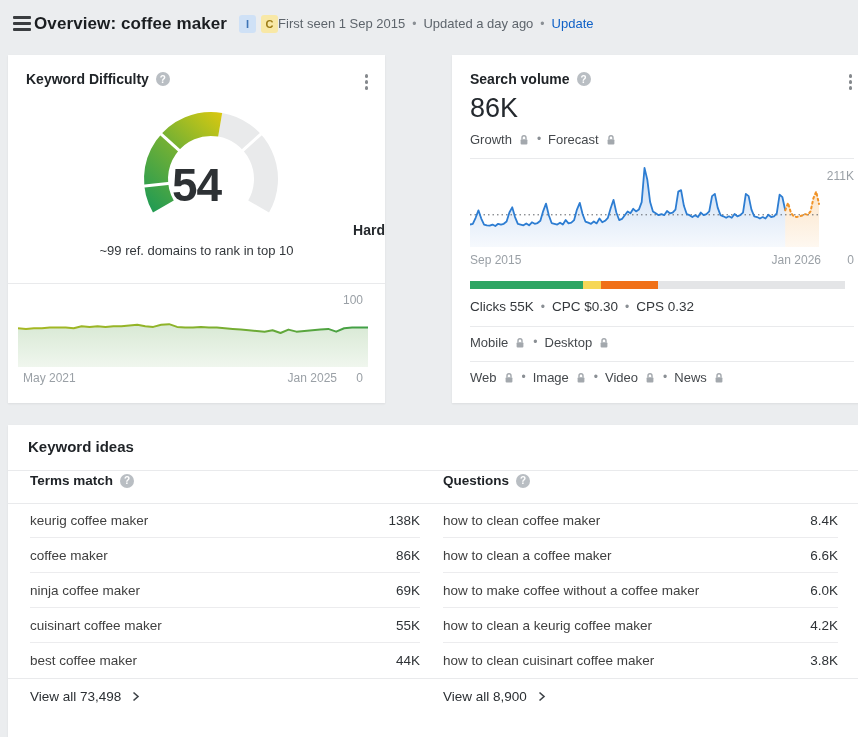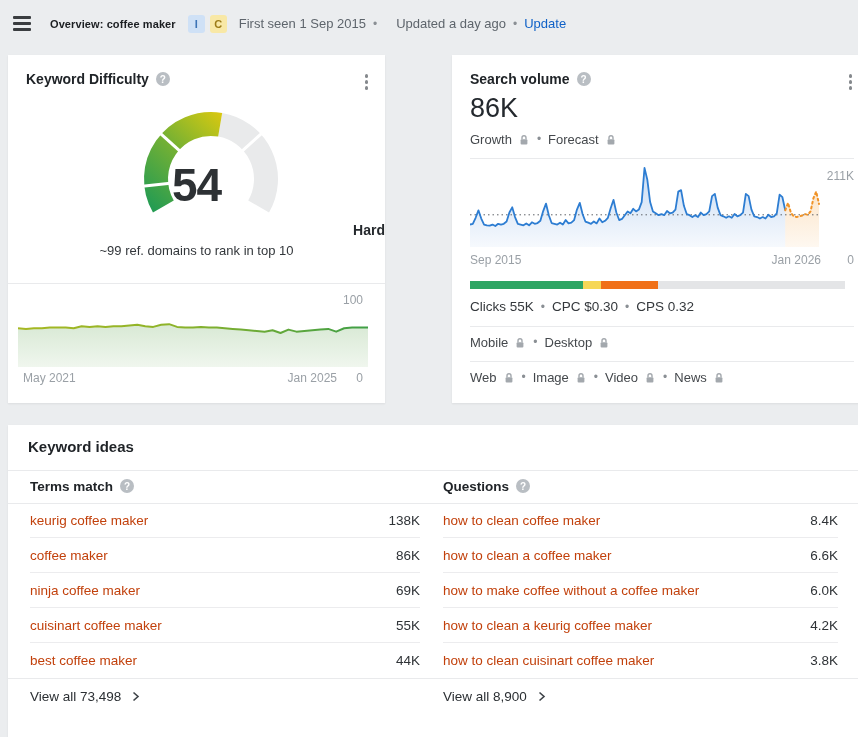--- a/index.html
+++ b/index.html
@@ -7,25 +7,25 @@
   body{background:#ebedef;font-family:"Liberation Sans","DejaVu Sans",sans-serif;position:relative;overflow:hidden;color:#24282c;-webkit-font-smoothing:antialiased}
   .card{position:absolute;background:#fff;box-shadow:0 1px 2px rgba(27,31,35,.07)}
   #kd-card{left:8px;top:55px;width:377px;height:348px}
   #vol-card{left:452px;top:55px;width:417px;height:348px}
   #ideas-card{left:8px;top:425px;width:850px;height:361px}
 
   
   #topbar{position:absolute;left:0;top:0;width:858px;height:47px;display:flex;align-items:center}
   #hamburger{margin-left:10px;display:flex;flex-direction:column;gap:3.5px;cursor:pointer;padding:3px}
   #hamburger i{display:block;width:18px;height:2.6px;background:#3a3d40;border-radius:1px}
-  #page-title{margin-left:16px;font-size:11px;font-weight:bold;color:#1b1e21;letter-spacing:.1px}
+  #page-title{font-size:17px;font-weight:bold;color:#1b1e21;letter-spacing:.1px}
   .badge{display:inline-block;min-width:17px;height:18px;line-height:18px;text-align:center;border-radius:3px;font-size:11px;font-weight:bold;padding:0 4px;cursor:pointer}
   .badge-i{background:#cfe1f6;color:#3d74b6;margin-left:12px}
   .badge-c{background:#f8e8a6;color:#9c7b17;margin-left:5px}
-  .meta{margin-left:12px;font-size:13px;color:#5e656c}
+  .meta{margin-left:0;font-size:13px;color:#5e656c}
   .meta.first{}
   .dot{color:#8a8f94;font-size:12px;padding:0 7px}
   #update-link{font-size:13px;font-weight:normal;color:#0f61c7;cursor:pointer;text-decoration:none}
 
   
   .card-head{position:absolute;left:18px;top:16px;display:flex;align-items:center}
   .card-title{font-size:14px;font-weight:bold;color:#202428}
   .help{display:inline-flex;width:14px;height:14px;border-radius:50%;background:#b9bec3;color:#fff;font-size:10px;font-weight:bold;align-items:center;justify-content:center;margin-left:7px;cursor:pointer;flex:0 0 auto}
   .kebab{position:absolute;top:16px;right:14px;display:flex;flex-direction:column;gap:2.6px;cursor:pointer;padding:3px}
   .kebab i{width:3.5px;height:3.5px;border-radius:50%;background:#85898d}
@@ -42,27 +42,27 @@
   .locked-row{position:absolute;left:18px;display:flex;align-items:flex-start;font-size:13px;color:#46494d}
   .locked-item{display:inline-flex;align-items:center;cursor:pointer}
   .locked-item .lbl{color:#44484c}
   .lock{margin-left:6px}
   #clicks-bar{position:absolute;left:18px;top:226px;width:375px;height:8px;background:#e4e5e7;display:flex;overflow:hidden}
   #clicks-bar span{display:block;height:100%}
   #clicks-row{position:absolute;left:18px;top:244px;display:flex;align-items:center;font-size:13.5px;color:#34383c}
 
   
   #ideas-title{position:absolute;left:20px;top:13px;font-size:15px;font-weight:bold;color:#1f2327}
-  .col-head{position:absolute;top:54px;display:flex;font-size:13.5px;font-weight:bold;color:#202428}
+  .col-head{position:absolute;top:48px;display:flex;align-items:center;font-size:13.5px;font-weight:bold;color:#202428}
   .kw-col{position:absolute;top:78px}
   #terms-col{left:22px;width:390px}
   #questions-col{left:435px;width:395px}
   .kw-row{height:35px;display:flex;align-items:center;justify-content:space-between;border-bottom:1px solid #ececee}
   .kw-row:last-child{border-bottom:none}
-  .kw-link{font-size:13.5px;color:#c2410c;cursor:pointer;text-decoration:none}
+  .kw-link{font-size:13.5px;color:#404040;cursor:pointer;text-decoration:none}
   .kw-val{font-size:13.5px;color:#2f3337}
   .view-all{position:absolute;top:264px;display:flex;align-items:center;font-size:13.5px;color:#2b2f33;cursor:pointer}
   .view-all svg{margin-left:9px}
 </style>
 </head>
 <body>
 
 <div id="topbar">
   <div id="hamburger">
       <i></i>

